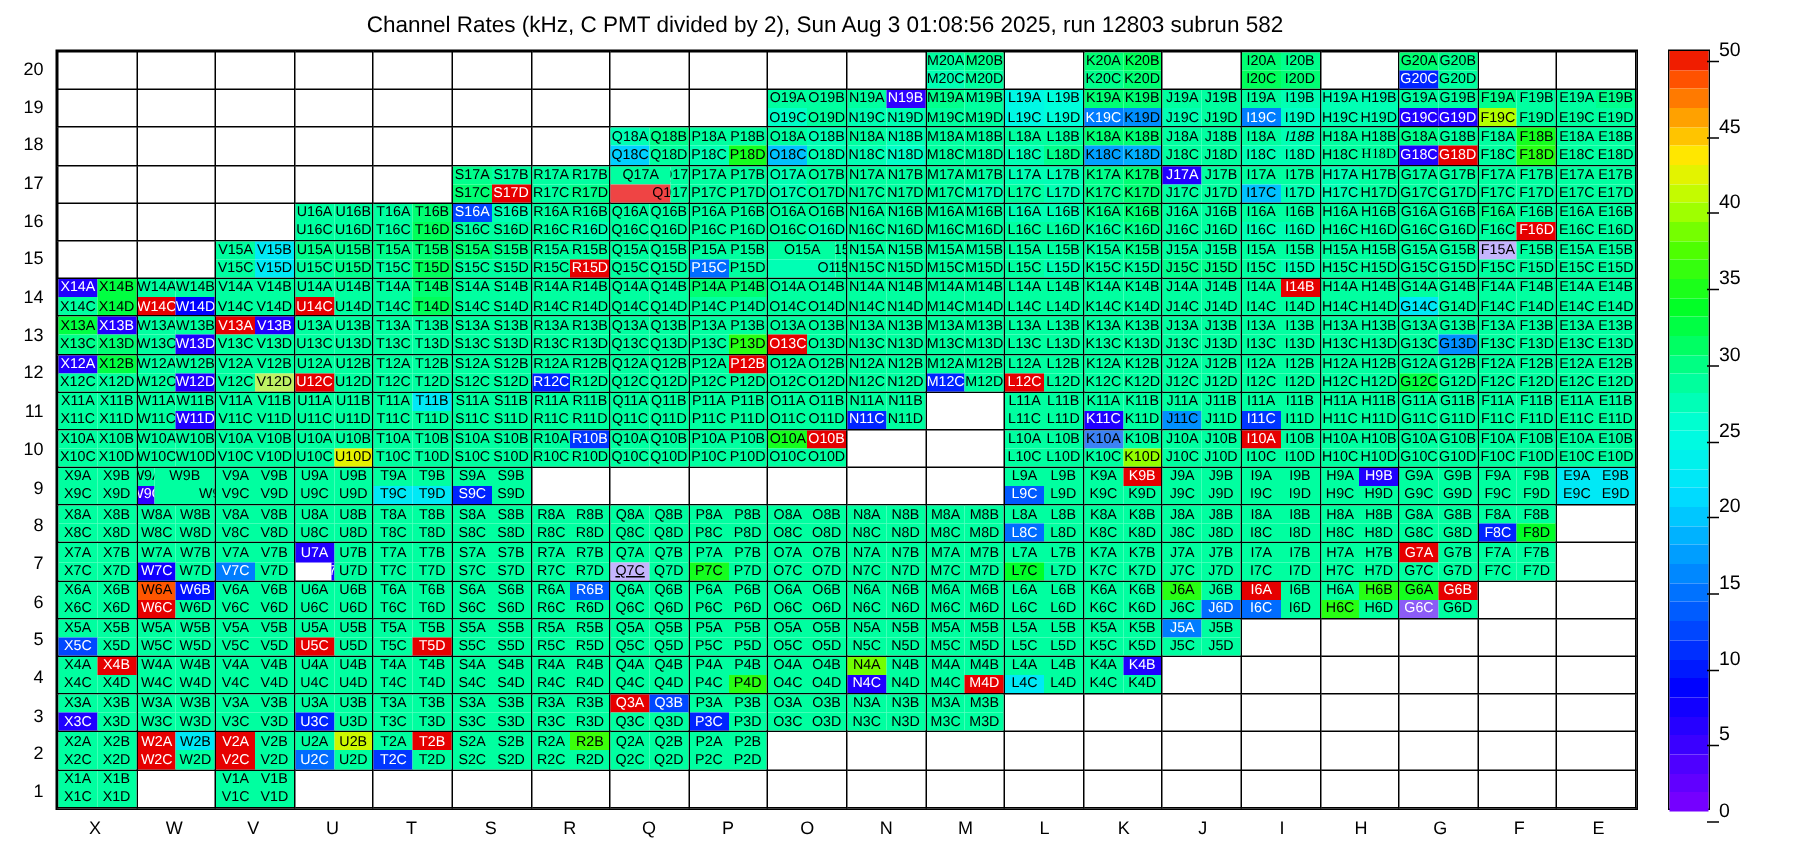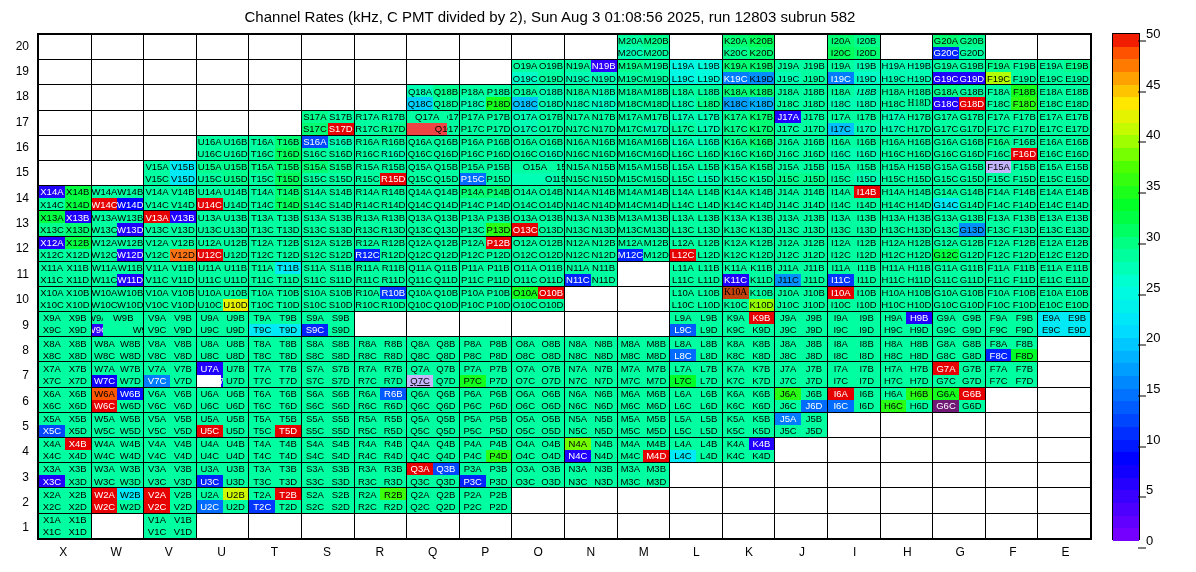--- a/index.html
+++ b/index.html
@@ -1362,21 +1362,21 @@
               <div class="sq" style="background: rgb(0, 255, 160); color: rgb(0, 0, 0);">W12B</div>
               <div class="sq" style="background: rgb(0, 255, 160); color: rgb(0, 0, 0);">W12C</div>
               <div class="sq" style="background: rgb(32, 0, 255); color: rgb(255, 255, 255);">W12D</div>
             </div>
           </td>
           <td>
             <div class="quad">
               <div class="sq" style="background: rgb(0, 255, 160); color: rgb(0, 0, 0);">V12A</div>
               <div class="sq" style="background: rgb(0, 255, 160); color: rgb(0, 0, 0);">V12B</div>
               <div class="sq" style="background: rgb(0, 255, 160); color: rgb(0, 0, 0);">V12C</div>
-              <div class="sq" style="background: #f97316; color: rgb(0, 0, 0);">V12D</div>
+              <div class="sq" style="background: #bef264; color: rgb(0, 0, 0);">V12D</div>
             </div>
           </td>
           <td>
             <div class="quad">
               <div class="sq" style="background: rgb(0, 255, 160); color: rgb(0, 0, 0);">U12A</div>
               <div class="sq" style="background: rgb(0, 255, 160); color: rgb(0, 0, 0);">U12B</div>
               <div class="sq" style="background: rgb(230, 0, 0); color: rgb(255, 255, 255);">U12C</div>
               <div class="sq" style="background: rgb(0, 255, 160); color: rgb(0, 0, 0);">U12D</div>
             </div>
           </td>
@@ -1771,21 +1771,21 @@
           <td>
             <div class="quad">
               <div class="sq" style="background: rgb(0, 255, 160); color: rgb(0, 0, 0);">L10A</div>
               <div class="sq" style="background: rgb(0, 255, 160); color: rgb(0, 0, 0);">L10B</div>
               <div class="sq" style="background: rgb(0, 255, 160); color: rgb(0, 0, 0);">L10C</div>
               <div class="sq" style="background: rgb(0, 255, 160); color: rgb(0, 0, 0);">L10D</div>
             </div>
           </td>
           <td>
             <div class="quad">
-              <div class="sq" style="background: #c2410c; color: rgb(0, 0, 0); font-family: Liberation Serif, serif;">K10A</div>
+              <div class="sq" style="background: #3b82f6; color: rgb(0, 0, 0);">K10A</div>
               <div class="sq" style="background: rgb(0, 255, 160); color: rgb(0, 0, 0);">K10B</div>
               <div class="sq" style="background: rgb(0, 255, 160); color: rgb(0, 0, 0);">K10C</div>
               <div class="sq" style="background: rgb(147, 255, 0); color: rgb(0, 0, 0);">K10D</div>
             </div>
           </td>
           <td>
             <div class="quad">
               <div class="sq" style="background: rgb(0, 255, 160); color: rgb(0, 0, 0);">J10A</div>
               <div class="sq" style="background: rgb(0, 255, 160); color: rgb(0, 0, 0);">J10B</div>
               <div class="sq" style="background: rgb(0, 255, 160); color: rgb(0, 0, 0);">J10C</div>
@@ -2453,21 +2453,21 @@
               <div class="sq" style="background: rgb(0, 255, 160); color: rgb(0, 0, 0);">H6A</div>
               <div class="sq" style="background: rgb(40, 255, 20); color: rgb(0, 0, 0);">H6B</div>
               <div class="sq" style="background: rgb(40, 255, 20); color: rgb(0, 0, 0);">H6C</div>
               <div class="sq" style="background: rgb(0, 255, 160); color: rgb(0, 0, 0);">H6D</div>
             </div>
           </td>
           <td>
             <div class="quad">
               <div class="sq" style="background: rgb(20, 255, 30); color: rgb(0, 0, 0);">G6A</div>
               <div class="sq" style="background: rgb(230, 0, 0); color: rgb(255, 255, 255);">G6B</div>
-              <div class="sq" style="background: #701a75; color: rgb(255, 255, 255);">G6C</div>
+              <div class="sq" style="background: #8b5cf6; color: rgb(255, 255, 255);">G6C</div>
               <div class="sq" style="background: rgb(0, 255, 160); color: rgb(0, 0, 0);">G6D</div>
             </div>
           </td>
           <td>
             <div class="quad">
               <div class="sq"></div>
               <div class="sq"></div>
               <div class="sq"></div>
               <div class="sq"></div>
             </div>

